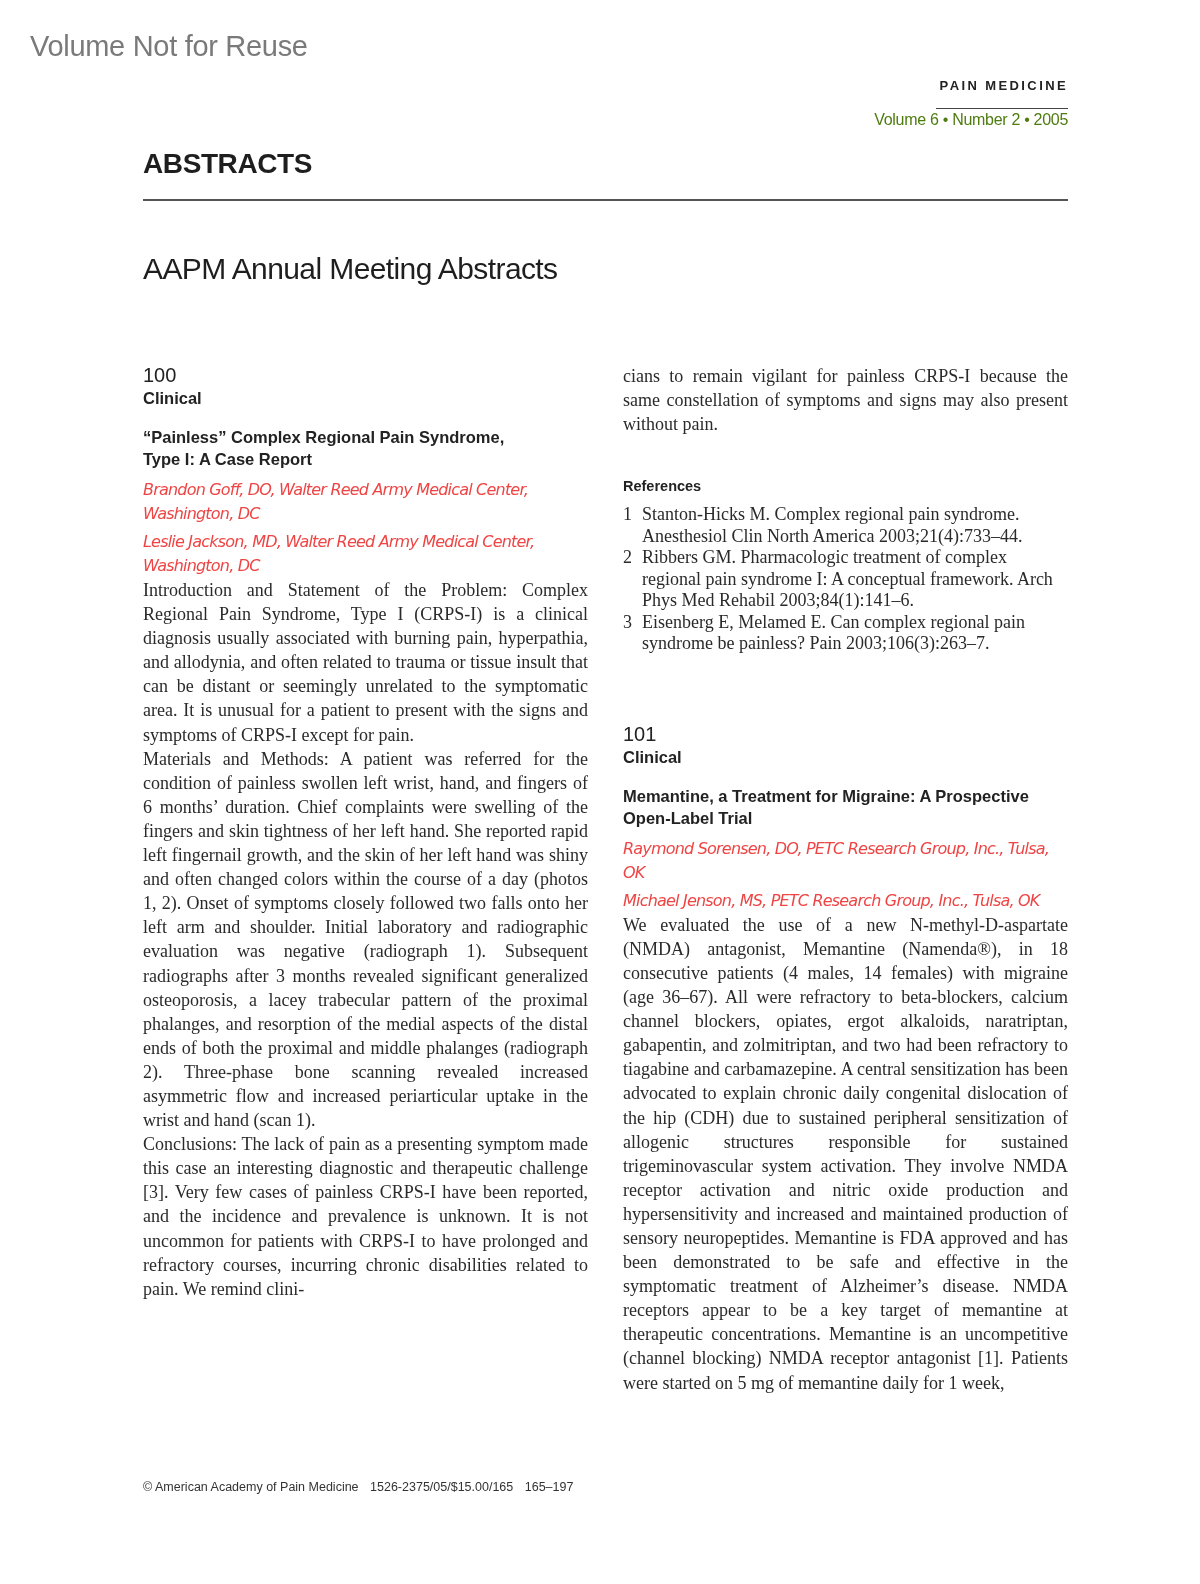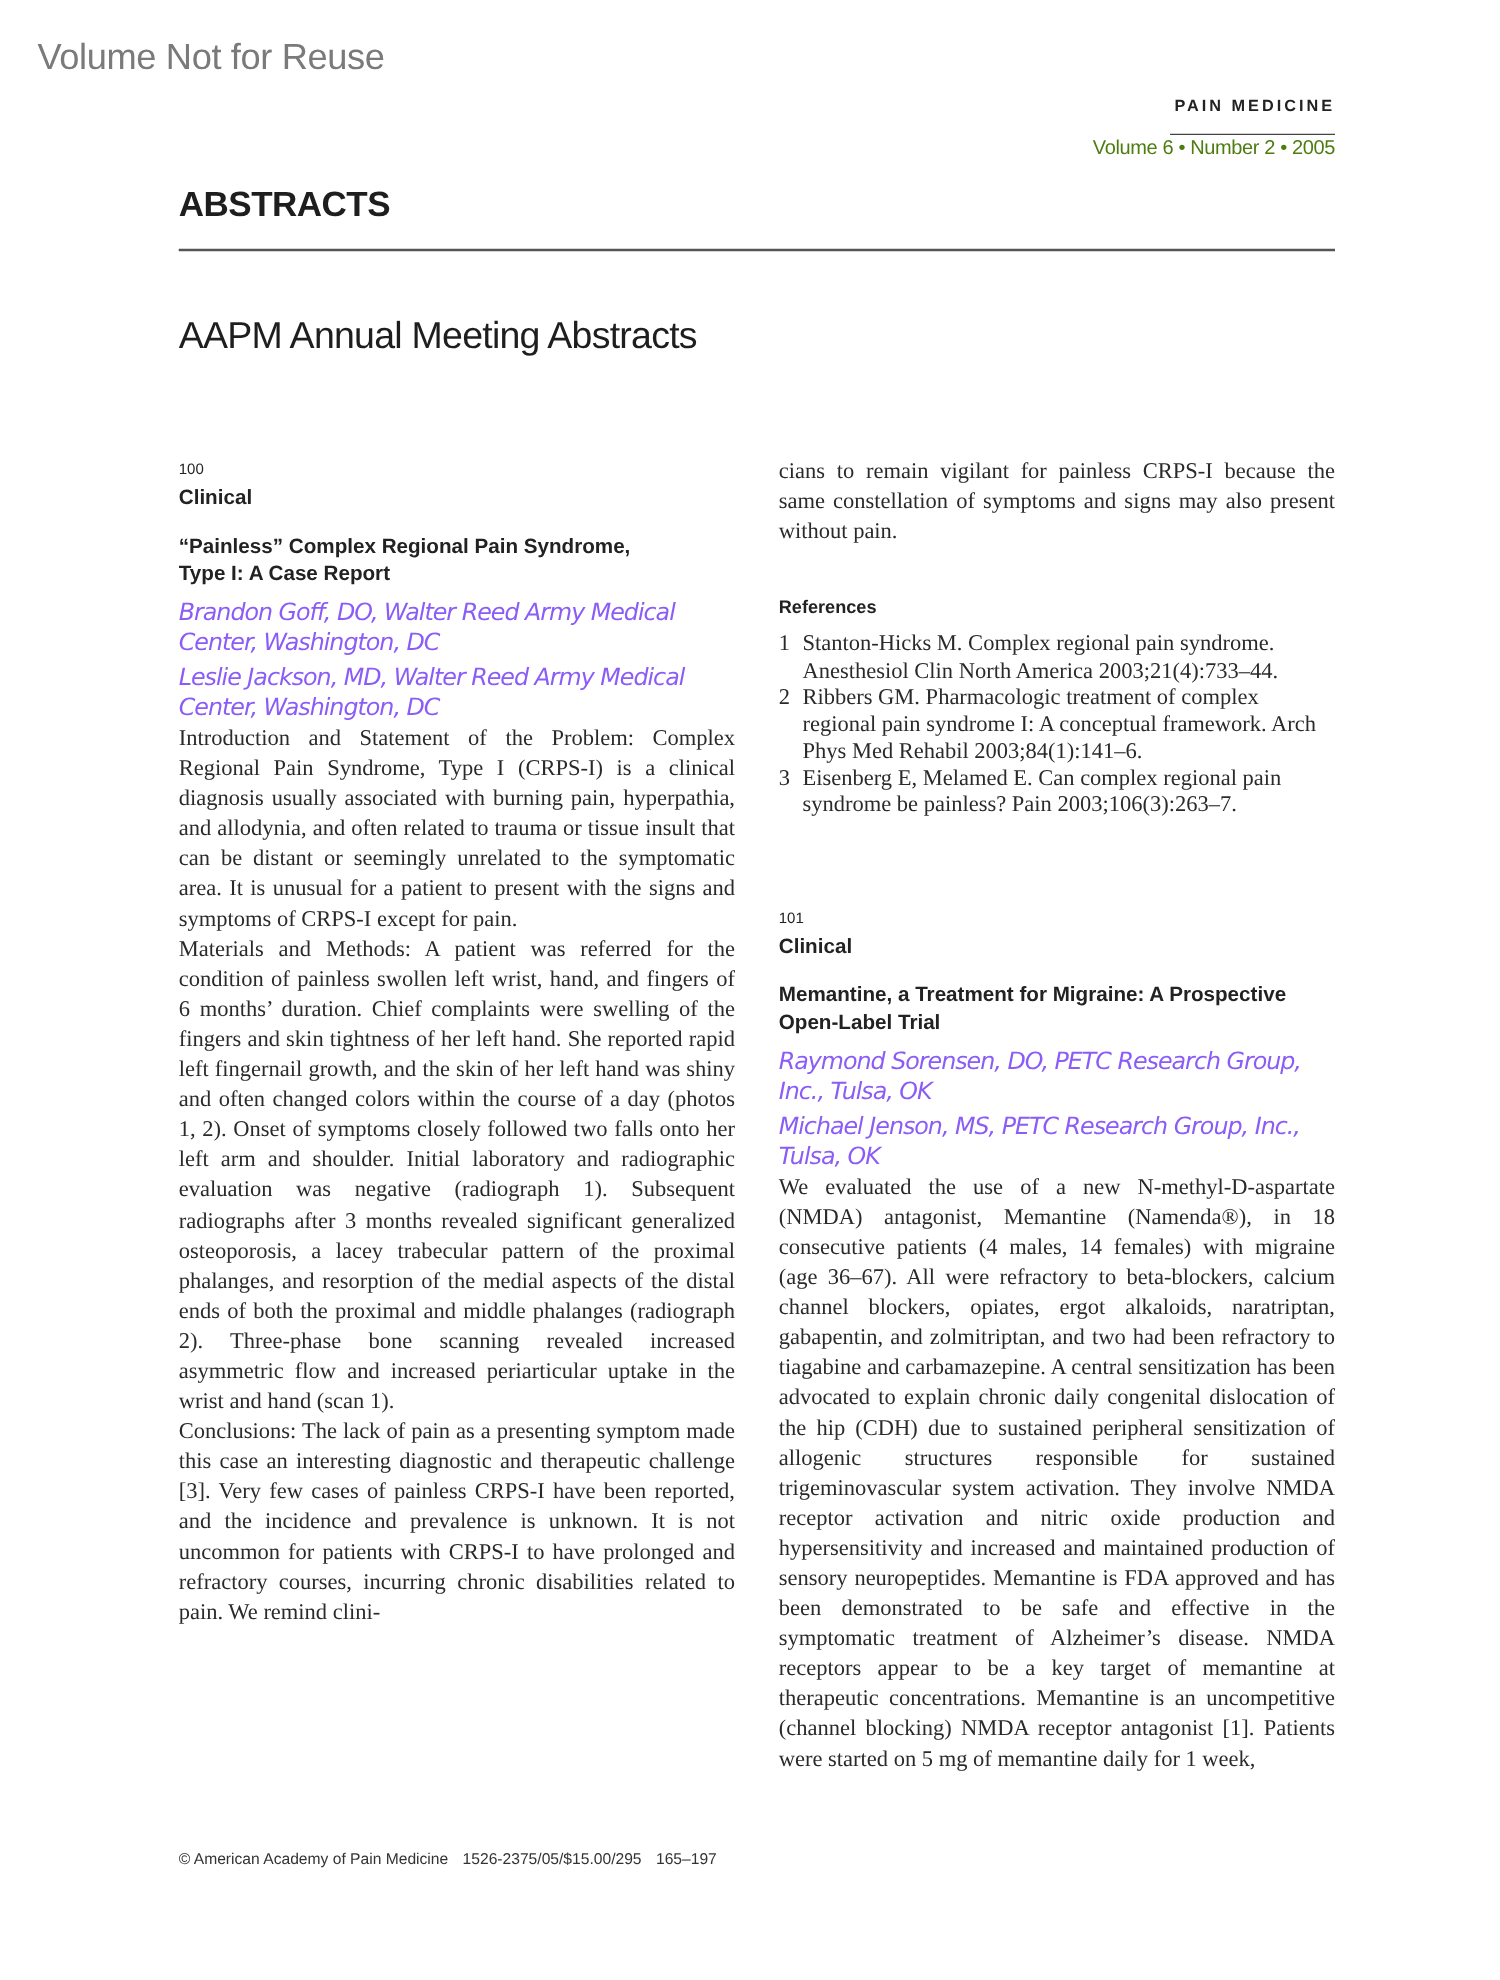--- a/index.html
+++ b/index.html
@@ -7,24 +7,24 @@
   .watermark { position: absolute; left: 30px; top: 30px; font-family: "Liberation Sans", sans-serif; font-size: 29px; color: #7a7a7a; letter-spacing: -0.3px; }
   .journal { position: absolute; right: 132px; top: 76px; text-align: right; font-family: "Liberation Sans", sans-serif; }
   .journal-name { font-weight: bold; font-size: 13px; letter-spacing: 2.4px; color: #222; padding-bottom: 15px; border-bottom: 1.5px solid #444; display: inline-block; padding-left: 4px; }
   .journal-issue { font-size: 16px; color: #4d7c0f; margin-top: 2px; letter-spacing: -0.3px; }
   .section-title { position: absolute; left: 143px; top: 148px; font-family: "Liberation Sans", sans-serif; font-weight: bold; font-size: 28px; letter-spacing: -0.4px; color: #1e1e1e; }
   .rule { position: absolute; left: 143px; top: 199px; width: 925px; height: 2px; background: #555; }
   .subsection-title { position: absolute; left: 143px; top: 252px; font-family: "Liberation Sans", sans-serif; font-weight: normal; font-size: 30px; letter-spacing: -0.6px; color: #1e1e1e; }
   .col { position: absolute; top: 364px; width: 445px; }
   .col-left { left: 143px; }
   .col-right { left: 623px; }
-  .abs-num { font-family: "Liberation Sans", sans-serif; font-size: 12px; color: #222; line-height: 22px; }
+  .abs-num { font-family: "Liberation Sans", sans-serif; font-size: 20px; color: #222; line-height: 22px; }
   .abs-cat { font-family: "Liberation Sans", sans-serif; font-size: 16.5px; font-weight: bold; color: #222; line-height: 24px; }
   .abs-title { font-family: "Liberation Sans", sans-serif; font-size: 16.5px; font-weight: bold; color: #222; line-height: 22px; margin-top: 16px; }
-  .author { font-family: "DejaVu Sans", sans-serif; font-style: italic; font-size: 19px; line-height: 24px; color: #8b5cf6; letter-spacing: -0.8px; margin-top: 8px; }
+  .author { font-family: "DejaVu Sans", sans-serif; font-style: italic; font-size: 16px; line-height: 24px; color: #ef4444; letter-spacing: -0.8px; margin-top: 8px; }
   .author + .author { margin-top: 4px; }
   .body-text { font-family: "Liberation Serif", serif; font-size: 18px; line-height: 24.1px; color: #2a2a2a; text-align: justify; }
   .para { margin: 0; }
   .refs-title { font-family: "Liberation Sans", sans-serif; font-weight: bold; font-size: 14.5px; color: #222; margin-top: 40px; line-height: 20px; }
   .refs { list-style: none; padding: 0; margin: 8px 0 0 0; }
   .ref { display: flex; font-family: "Liberation Serif", serif; font-size: 18px; line-height: 21.5px; color: #2a2a2a; }
   .ref-num { width: 19px; flex: none; }
   .ref-text { flex: 1; }
   .spacer-101 { height: 68px; }
   .footer { position: absolute; left: 143px; top: 1480px; font-family: "Liberation Sans", sans-serif; font-size: 12.5px; color: #333; }
@@ -90,15 +90,15 @@
   </div>
   <div class="author">Raymond Sorensen, DO, PETC Research Group, Inc., Tulsa, OK</div>
   <div class="author">Michael Jenson, MS, PETC Research Group, Inc., Tulsa, OK</div>
   <div class="body-text">
     <p class="para">We evaluated the use of a new N-methyl-D-aspartate (NMDA) antagonist, Memantine (Namenda®), in 18 consecutive patients (4 males, 14 females) with migraine (age 36–67). All were refractory to beta-blockers, calcium channel blockers, opiates, ergot alkaloids, naratriptan, gabapentin, and zolmitriptan, and two had been refractory to tiagabine and carbamazepine. A central sensitization has been advocated to explain chronic daily congenital dislocation of the hip (CDH) due to sustained peripheral sensitization of allogenic structures responsible for sustained trigeminovascular system activation. They involve NMDA receptor activation and nitric oxide production and hypersensitivity and increased and maintained production of sensory neuropeptides. Memantine is FDA approved and has been demonstrated to be safe and effective in the symptomatic treatment of Alzheimer’s disease. NMDA receptors appear to be a key target of memantine at therapeutic concentrations. Memantine is an uncompetitive (channel blocking) NMDA receptor antagonist [1]. Patients were started on 5 mg of memantine daily for 1 week,</p>
   </div>
 </div>
 
 <div class="footer">
   <span>© American Academy of Pain Medicine</span>
-  <span>1526-2375/05/$15.00/295</span>
+  <span>1526-2375/05/$15.00/165</span>
   <span>165–197</span>
 </div>
 
 </body></html>

